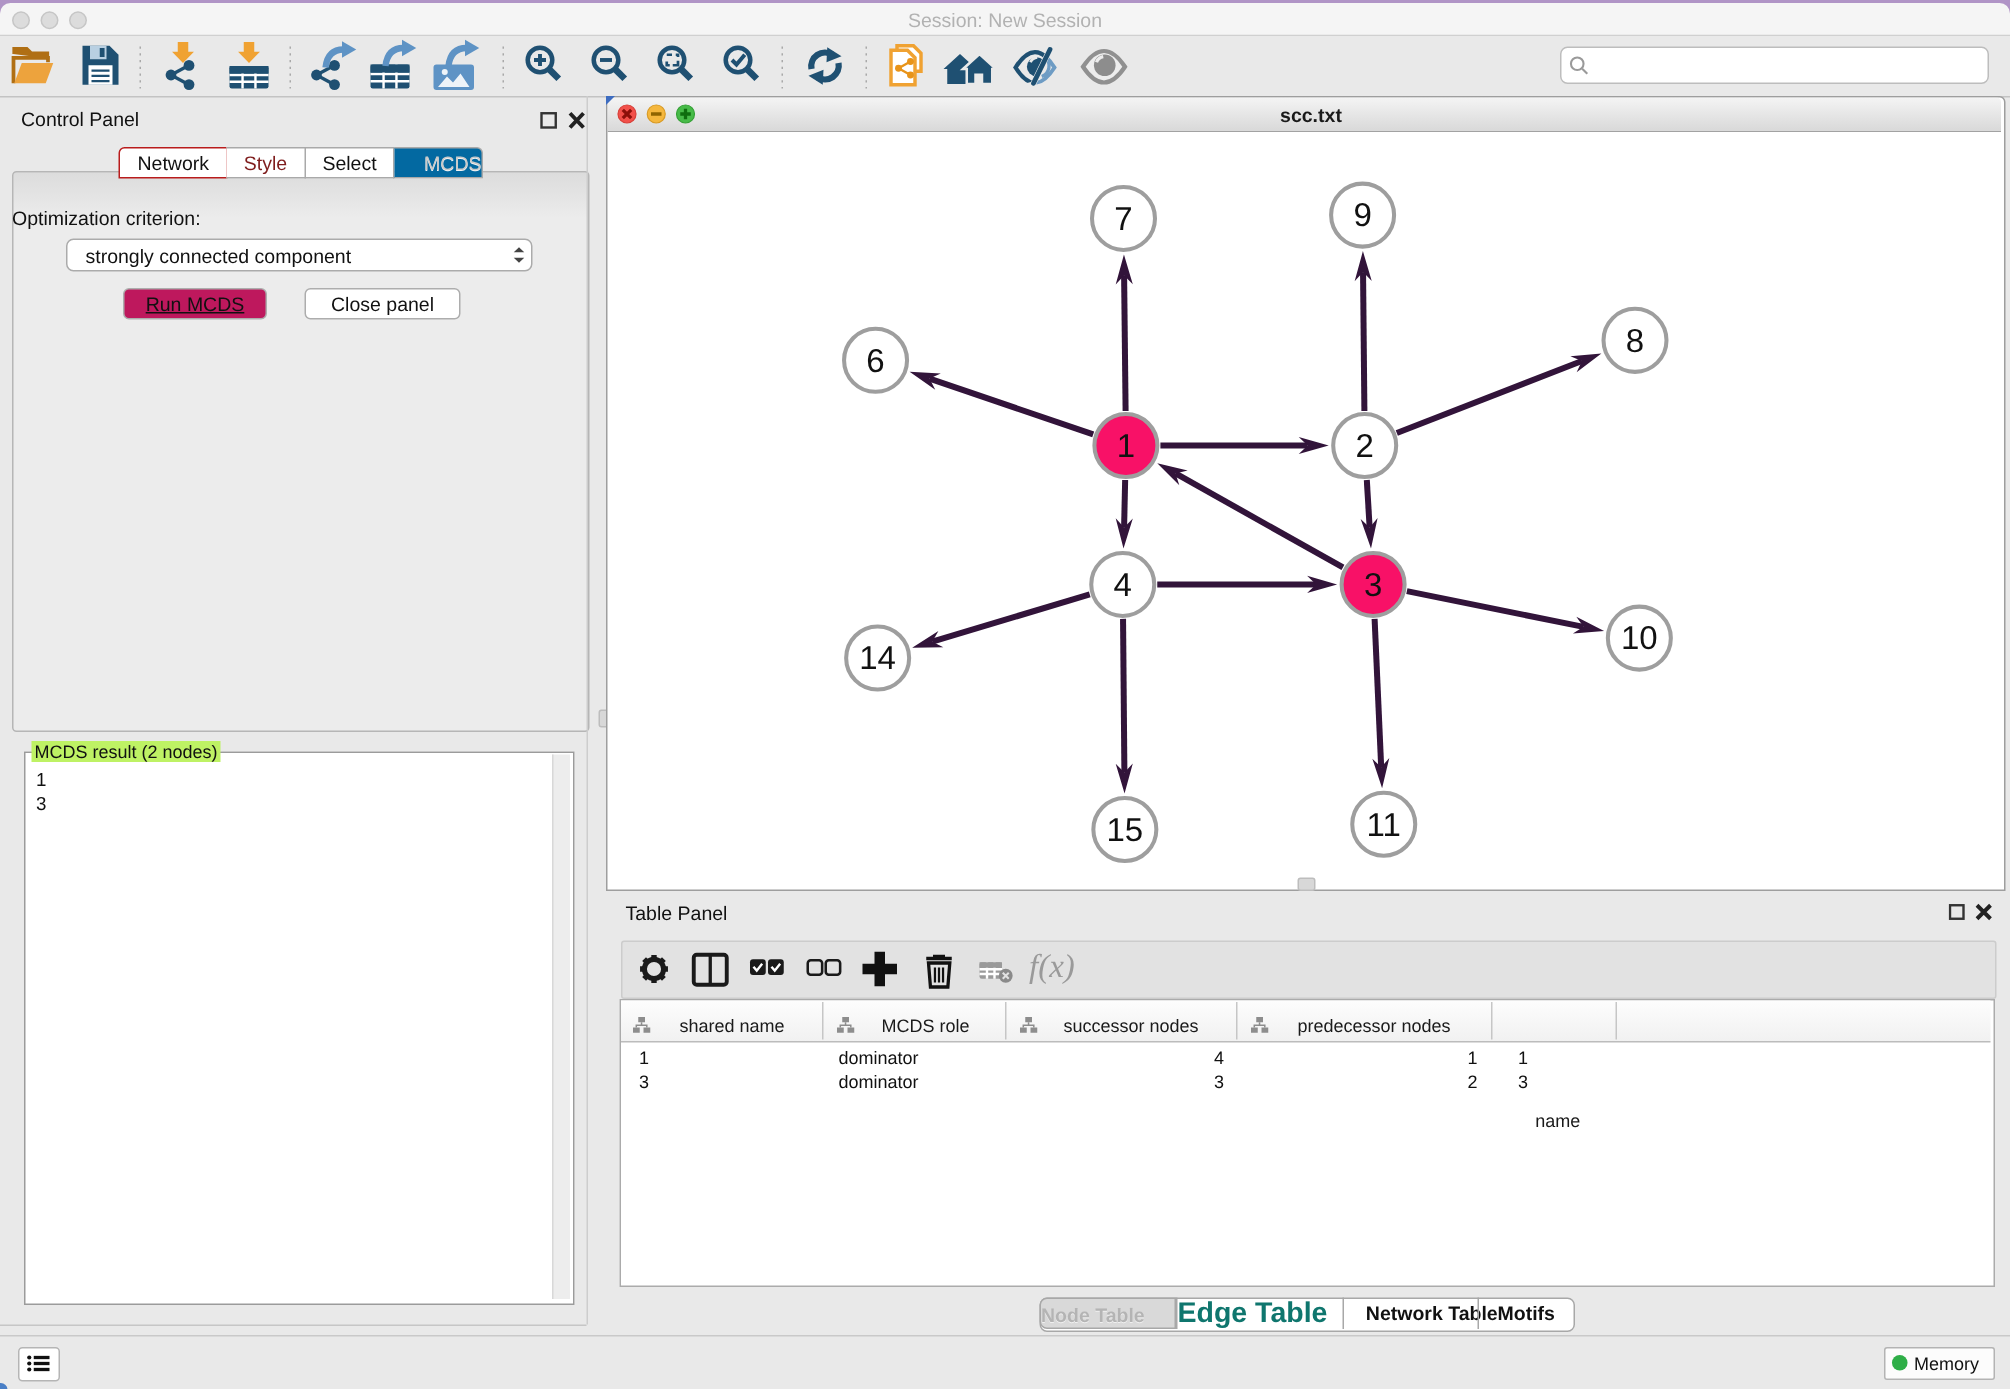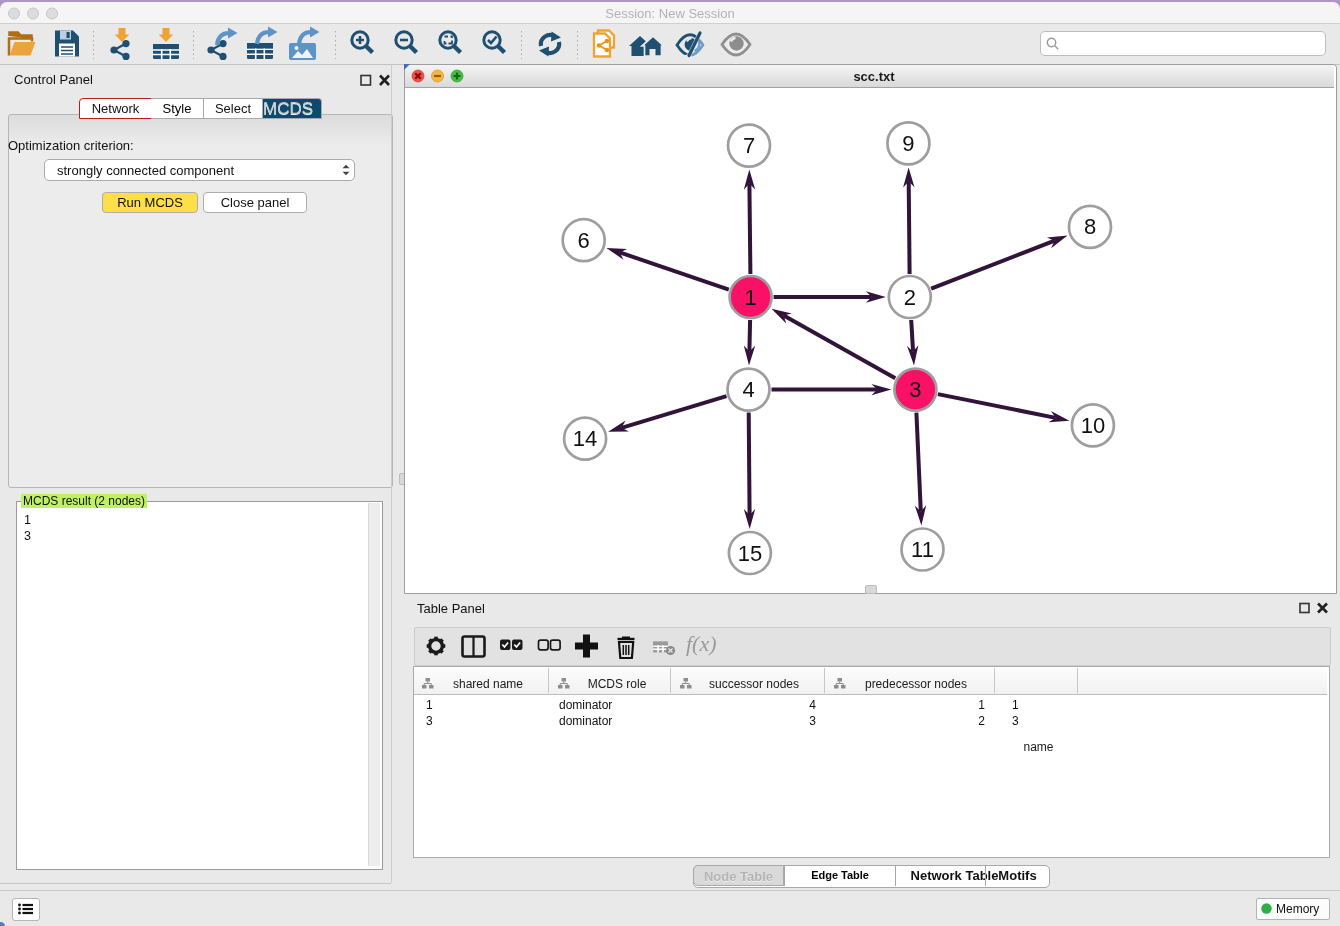--- a/index.html
+++ b/index.html
@@ -142,34 +142,34 @@
 <div class="tx" style="left:14px;top:72px;font-size:13px;color:#111;">Control Panel</div>
 <svg class="abs" style="left:360px;top:74px;" width="32" height="13">
  <rect x="1" y="1.5" width="9.5" height="9.5" fill="none" stroke="#333" stroke-width="1.6"></rect>
  <path d="M20 1.5 L29 11 M29 1.5 L20 11" stroke="#222" stroke-width="2.6"></path>
 </svg>
 
 <div class="abs" style="left:8px;top:114px;width:383px;height:372px;border:1px solid #b6b6b6;border-radius:3px;background:linear-gradient(#dcdcdc,#e4e4e4 16px,#ececec 30px,#ececec);"></div>
 
 <div class="abs" style="left:79px;top:98px;width:243px;height:20px;">
  <div class="abs" style="left:0;top:0;width:71px;height:19px;background:#fff;border:1px solid #b91c1c;border-radius:4px 0 0 0;text-align:center;font-size:13px;color:#111;line-height:19px;">Network</div>
- <div class="abs" style="left:72px;top:0;width:52px;height:19px;background:#fff;border:1px solid #a9a9a9;border-left:none;text-align:center;font-size:13px;color:#000000;line-height:19px;">Style</div>
+ <div class="abs" style="left:72px;top:0;width:52px;height:19px;background:#fff;border:1px solid #a9a9a9;border-left:none;text-align:center;font-size:13px;color:#7f1d1d;line-height:19px;">Style</div>
  <div class="abs" style="left:125px;top:0;width:58px;height:19px;background:#fff;border:1px solid #a9a9a9;border-left:none;text-align:center;font-size:13px;color:#111;line-height:19px;">Select</div>
- <div class="abs" style="left:184px;top:0;width:58px;height:19px;background:#0c4a6e;border:1px solid #a9a9a9;border-left:none;border-radius:0 4px 0 0;text-align:left;font-size:17px;color:#c9c9c9;line-height:19px;text-shadow:0 1px 0 #f4f4f4;">MCDS</div>
+ <div class="abs" style="left:184px;top:0;width:58px;height:19px;background:#0369a1;border:1px solid #a9a9a9;border-left:none;border-radius:0 4px 0 0;text-align:right;font-size:13px;color:#c9c9c9;line-height:19px;text-shadow:0 1px 0 #f4f4f4;">MCDS</div>
 </div>
 <div class="tx" style="left:8px;top:138px;width:383px;text-align:left;font-size:13px;color:#111;">Optimization criterion:</div>
 
 <div class="abs" style="left:44px;top:159px;width:309px;height:20px;background:#fff;border:1px solid #ababab;border-radius:5px;"></div>
 <div class="tx" style="left:57px;top:163px;font-size:13px;color:#111;">strongly connected component</div>
 <svg class="abs" style="left:339px;top:163px;" width="14" height="14" viewBox="0 0 14 14">
  <path d="M3.5 5.2 L7 1.8 L10.5 5.2z" fill="#444"></path>
  <path d="M3.5 8.8 L7 12.2 L10.5 8.8z" fill="#444"></path>
 </svg>
 
-<div class="abs" style="left:102px;top:192px;width:94px;height:19px;background:#fde047;border:1px solid #adadad;border-radius:4px;text-align:center;font-size:13px;color:#111;line-height:19px;">Run MCDS</div>
+<div class="abs" style="left:82px;top:192px;width:94px;height:19px;background:#be185d;border:1px solid #adadad;border-radius:4px;text-align:center;font-size:13px;color:#111;line-height:19px;text-decoration:underline;">Run MCDS</div>
 <div class="abs" style="left:203px;top:192px;width:102px;height:19px;background:#fff;border:1px solid #adadad;border-radius:4px;text-align:center;font-size:13px;color:#111;line-height:19px;">Close panel</div>
 
 <div class="abs" style="left:16px;top:501px;width:365px;height:367px;border:1px solid #9b9b9b;background:#fff;"></div>
 <div class="abs" style="left:368px;top:503px;width:11px;height:363px;background:#ededed;border-left:1px solid #d8d8d8;"></div>
 <div class="tx" style="left:21px;top:494px;font-size:12px;color:#111;background:#bef264;padding:0 2px;">MCDS result (2 nodes)</div>
 <div class="tx" style="left:24px;top:512px;font-size:12.5px;color:#111;line-height:16px;">1<br>3</div>
 
 <div class="abs" style="left:0;top:883px;width:391px;height:1px;background:#c6c6c6;"></div>
 
 <div class="abs" style="left:391px;top:64px;width:1px;height:819px;background:#cdcdcd;"></div>
@@ -320,22 +320,22 @@
   </svg>
 <div class="abs" style="left:1077px;top:668px;width:1px;height:25px;background:#c6c6c6;"></div>
 <div class="tx" style="left:995px;top:699px;width:83px;text-align:center;font-size:12px;color:#1a1a1a;margin-top:41px;"><span style="padding-left:4px;">name</span></div>
 <div class="tx" style="left:426px;top:697px;font-size:12px;color:#111;line-height:16px;">1<br>3</div>
 <div class="tx" style="left:559px;top:697px;font-size:12px;color:#111;line-height:16px;">dominator<br>dominator</div>
 <div class="tx" style="left:716px;top:697px;width:100px;text-align:right;font-size:12px;color:#111;line-height:16px;">4<br>3</div>
 <div class="tx" style="left:885px;top:697px;width:100px;text-align:right;font-size:12px;color:#111;line-height:16px;">1<br>2</div>
 <div class="tx" style="left:1012px;top:697px;font-size:12px;color:#111;line-height:16px;">1<br>3</div>
 
 <div class="abs" style="left:693px;top:865px;width:355px;height:21px;background:#fff;border:1px solid #a8a8a8;border-radius:5px;"></div>
-<div class="abs" style="left:693px;top:865px;width:91px;height:21px;background:#d9d9d9;border:1px solid #a8a8a8;border-radius:5px 0 0 5px;box-sizing:border-box;text-align:center;font-size:13px;font-weight:bold;color:#b4b4b4;line-height:21px;text-shadow:0 1px 0 #f0f0f0;">Node Table</div>
-<div class="tx" style="left:784px;top:865px;width:84px;text-align:right;font-size:11px;font-weight:bold;color:#000000;line-height:21px;border-left:1px solid #a8a8a8;height:21px;">Edge Table</div>
+<div class="abs" style="left:693px;top:865px;width:91px;height:21px;background:#d9d9d9;border:1px solid #a8a8a8;border-radius:5px 0 0 5px;box-sizing:border-box;font-size:13px;font-weight:bold;color:#b4b4b4;line-height:21px;text-shadow:0 1px 0 #f0f0f0;">Node Table</div>
+<div class="tx" style="left:784px;top:865px;width:84px;text-align:right;font-size:19px;font-weight:bold;color:#0f766e;line-height:21px;border-left:1px solid #a8a8a8;height:21px;">Edge Table</div>
 <div class="tx" style="left:895px;top:865px;width:117px;text-align:center;font-size:13px;font-weight:bold;color:#111;line-height:21px;border-left:1px solid #a8a8a8;height:21px;">Network Table</div>
 <div class="tx" style="left:985px;top:865px;width:63px;text-align:center;font-size:13px;font-weight:bold;color:#111;line-height:21px;border-left:1px solid #a8a8a8;height:21px;">Motifs</div>
 
 <div class="abs" style="left:0;top:890px;width:1340px;height:1px;background:#c9c9c9;"></div>
 <div class="abs" style="left:12px;top:898px;width:26px;height:21px;background:#fff;border:1px solid #b5b5b5;border-radius:3px;"></div>
 <svg class="abs" style="left:18px;top:903px;" width="16" height="12">
  <circle cx="1.5" cy="2" r="1.4" fill="#111"></circle>
     <rect x="4.5" y="0.9" width="10.5" height="2.2" fill="#111"></rect>
  <circle cx="1.5" cy="6" r="1.4" fill="#111"></circle>
     <rect x="4.5" y="4.9" width="10.5" height="2.2" fill="#111"></rect>

